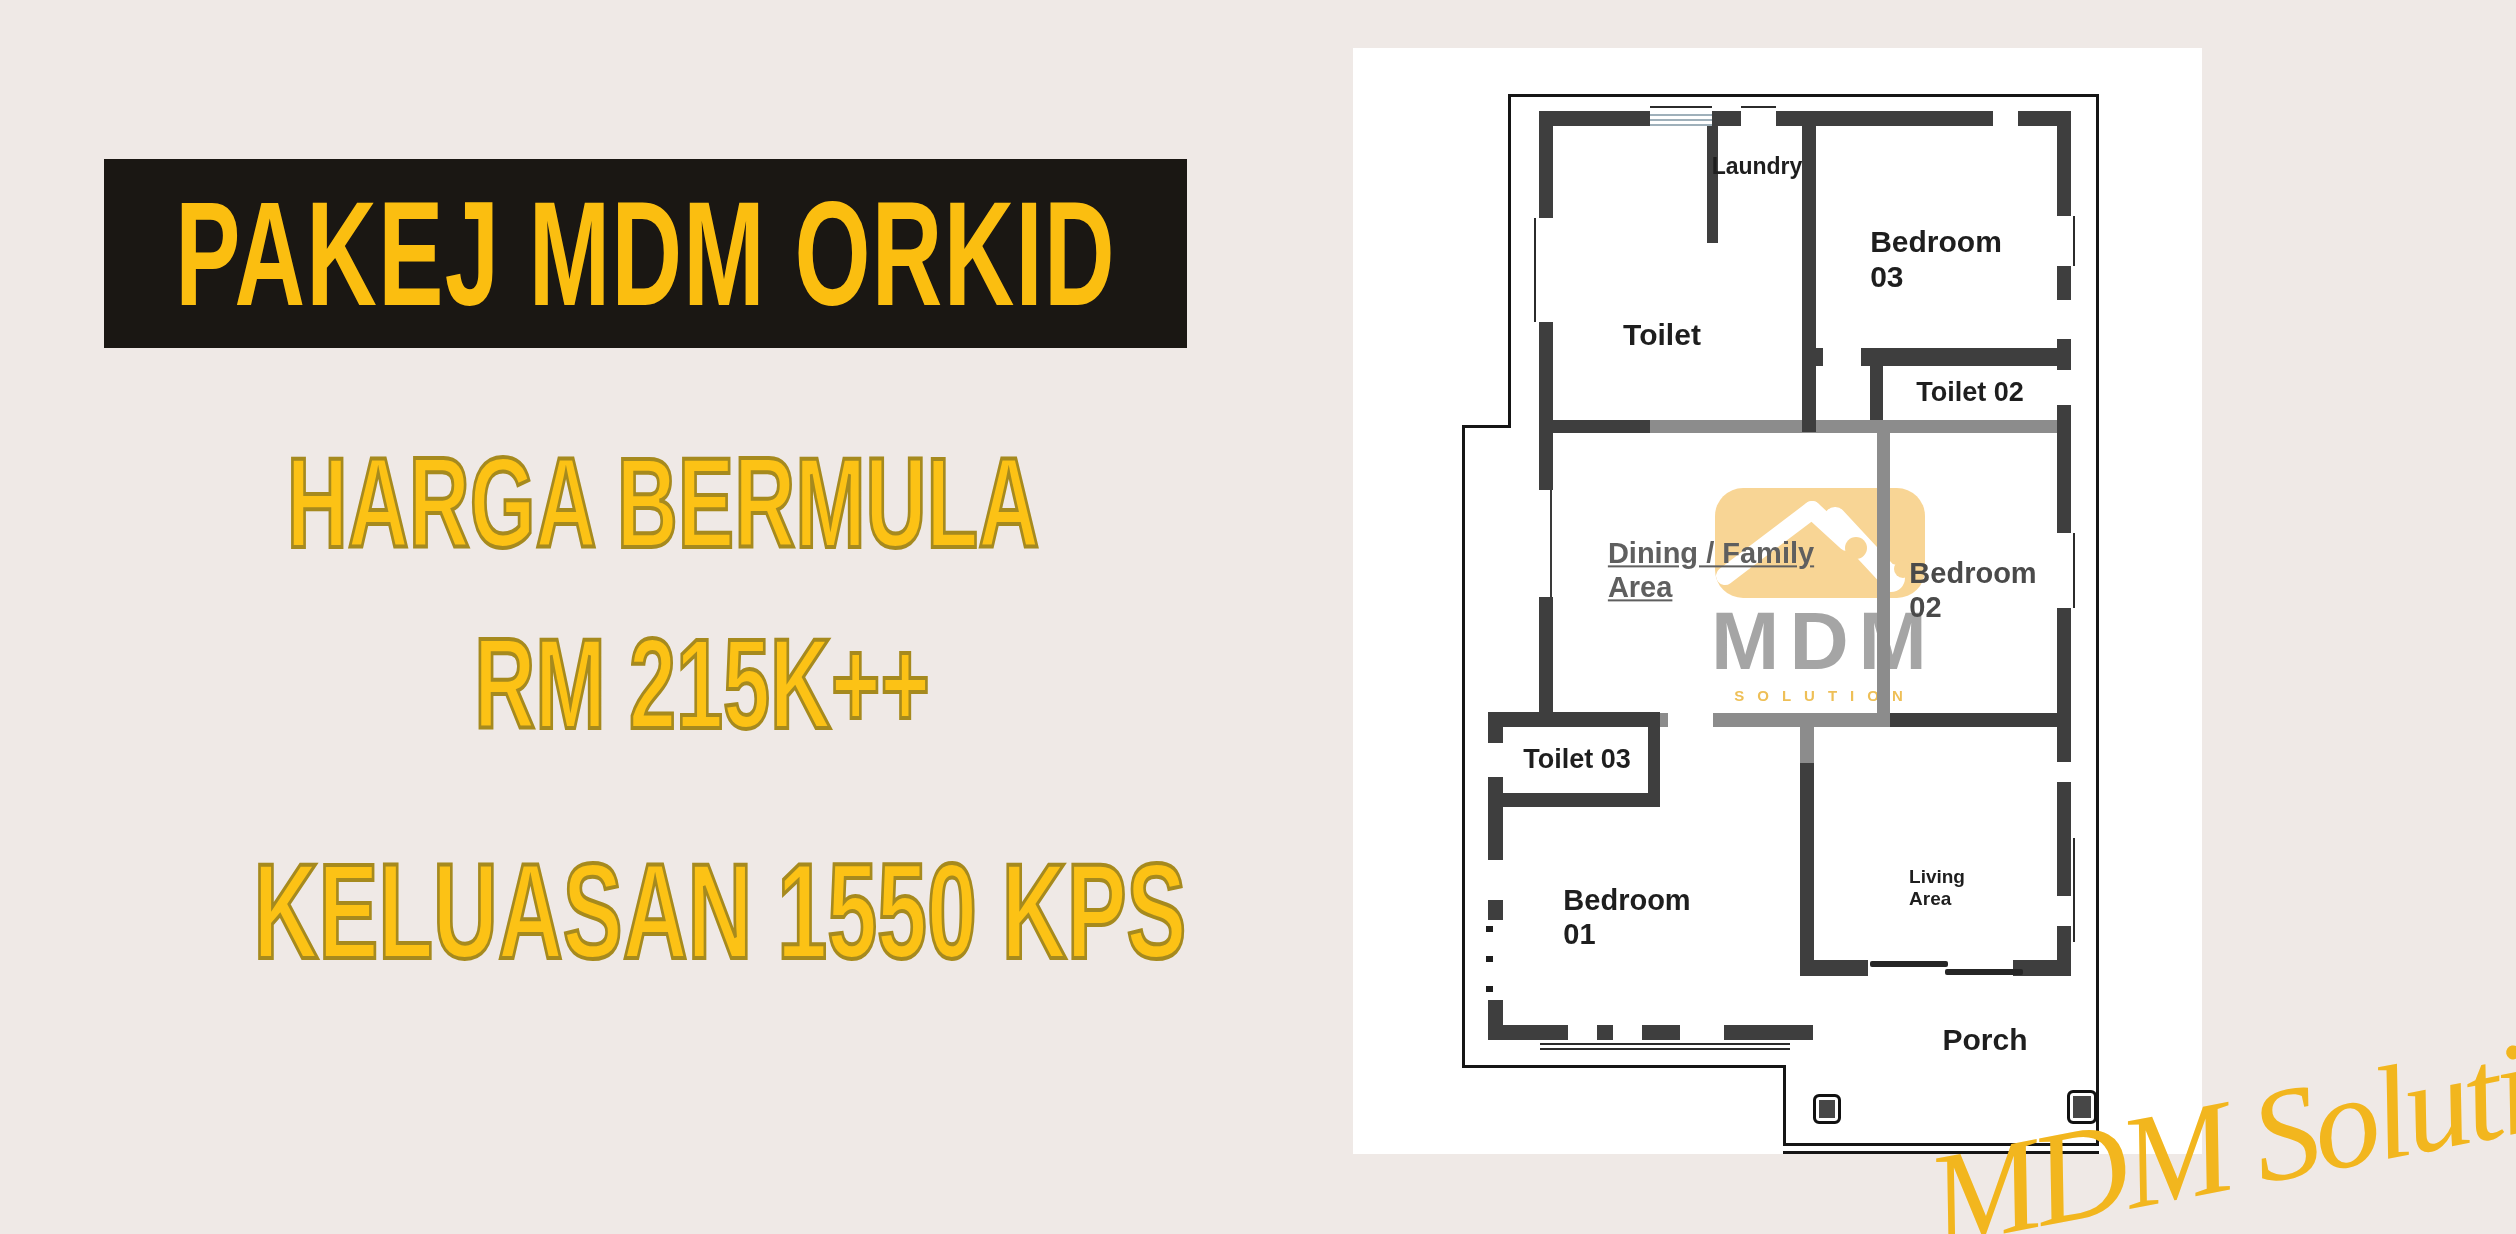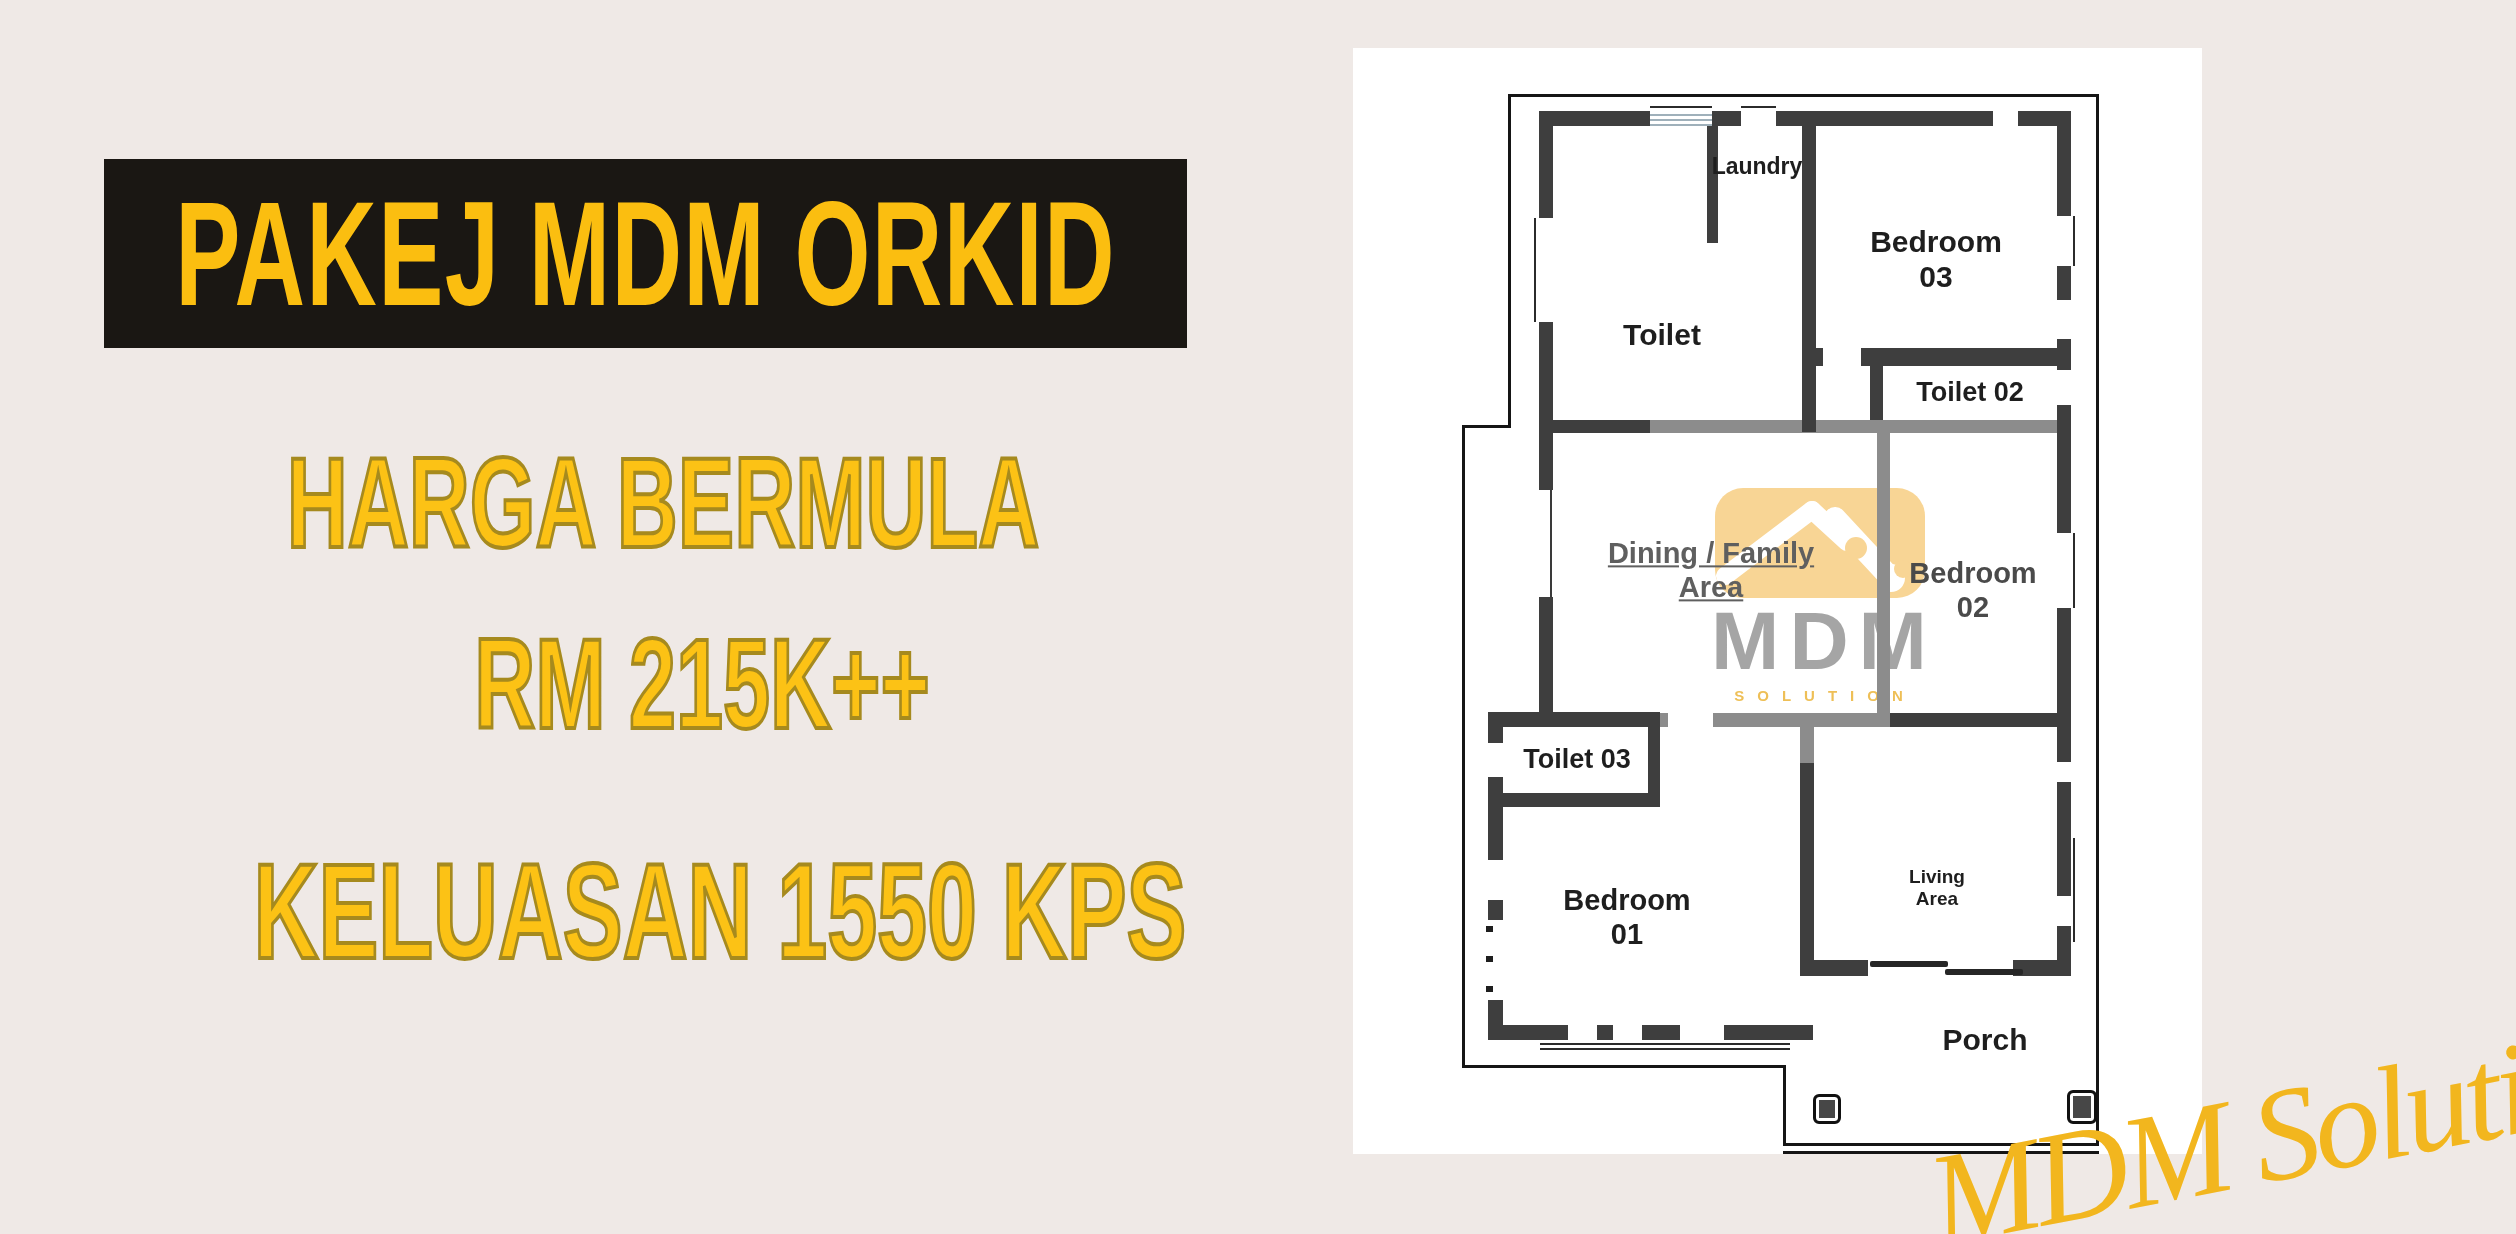--- a/index.html
+++ b/index.html
@@ -39,21 +39,21 @@
   .win{position:absolute;background:#ffffff;z-index:3;}
   .winS{position:absolute;z-index:3;background:repeating-linear-gradient(180deg,#ffffff 0 3px,#9FB0BA 3px 5px);}
   .dl {position:absolute;background:#3a3a3a;z-index:4;}
   .bar{position:absolute;background:#262626;z-index:4;border-radius:2px;}
   .sill{position:absolute;background:#2b2b2b;z-index:2;}
   .tick{position:absolute;background:#1e1e1e;z-index:4;}
   .col{position:absolute;background:#474747;border:3px solid #111;border-radius:6px;
     box-shadow:inset 0 0 0 3px #fff;z-index:4;}
 
   .room-label{position:absolute;transform:translate(-50%,-50%);font-weight:bold;
-    color:#1e1e1e;white-space:pre-line;text-align:center;z-index:5;line-height:1.16;}
+    color:#1e1e1e;white-space:pre-line;text-align:left;z-index:5;line-height:1.16;}
 
   
   .logo{position:absolute;left:337px;top:440px;width:260px;text-align:center;z-index:1;opacity:.9;}
   .logo-box{width:210px;height:110px;margin:0 auto;background:var(--logo-box);border-radius:28px;overflow:hidden;}
   .logo-brand{font-size:82px;font-weight:bold;color:var(--logo-brand);letter-spacing:10px;
     line-height:1.0;margin-top:2px;margin-left:8px;}
   .logo-sub{font-size:15px;font-weight:bold;color:var(--logo-sub);letter-spacing:13px;
     margin-top:5px;margin-left:10px;}
 
   

